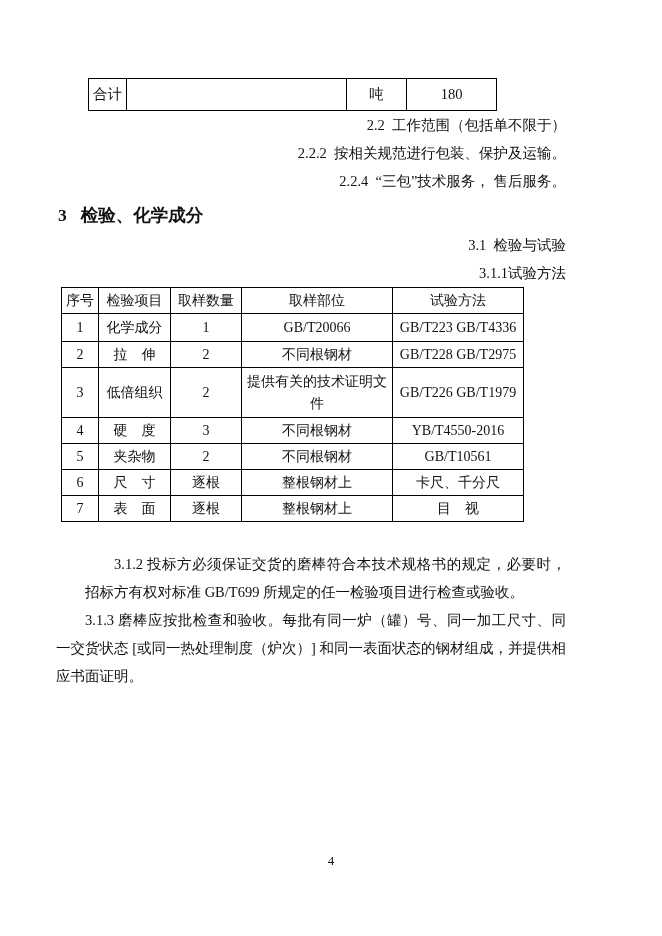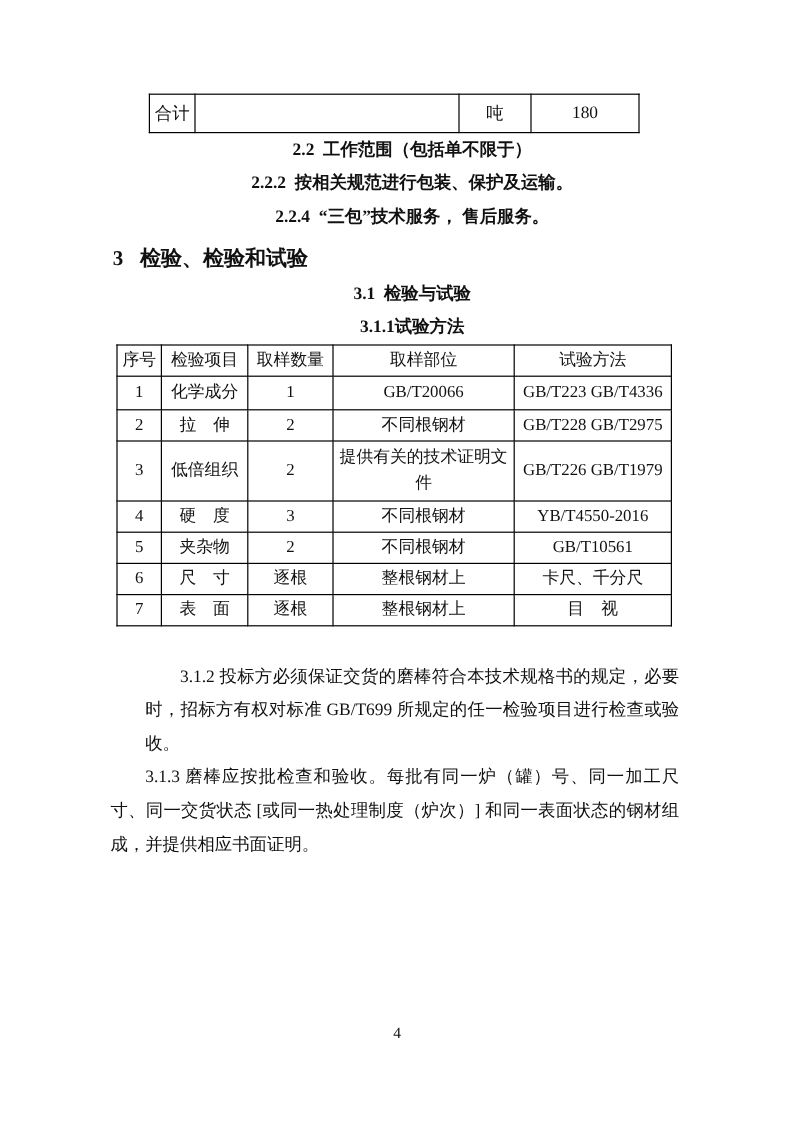--- a/index.html
+++ b/index.html
@@ -1,37 +1,37 @@
 <!DOCTYPE html>
 <html><head>
 <meta charset="utf-8">
 <style>
   html,body{margin:0;padding:0;}
   body{
     width:662px;height:936px;background:#ffffff;color:#111;
     font-family:"Liberation Serif","DejaVu Serif",serif;
   }
   .page{position:relative;width:662px;height:936px;overflow:hidden;background:#fff;}
-  .content{padding:78px 96px 0 92px;box-sizing:border-box;}
+  .content{padding:78px 96px 0 56px;box-sizing:border-box;}
 
   
   table.summary{
     border-collapse:collapse;margin-left:32px;width:408px;table-layout:fixed;
   }
   table.summary td{
     border:1px solid #000;height:31px;text-align:center;vertical-align:middle;
     font-size:14.5px;padding:0;overflow:hidden;
   }
 
   
   p.body-line{
     margin:0;font-size:14.5px;line-height:28px;text-indent:29px;
     text-align:justify;
   }
-  p.single{white-space:pre-wrap;text-align:center;font-weight:bold;}
+  p.single{white-space:pre-wrap;text-align:right;}
 
   
   p.h3{
     margin:4px 0 0 0;font-size:17.5px;font-weight:bold;line-height:32px;
     text-indent:2px;
   }
   .h3-title{margin-left:14px;}
 
   
   table.tests{
@@ -79,21 +79,21 @@
         <td>吨</td>
         <td>180</td>
       </tr>
     </tbody>
       </table>
 
     <p class="body-line single">2.2  工作范围（包括单不限于）</p>
     <p class="body-line single">2.2.2  按相关规范进行包装、保护及运输。</p>
     <p class="body-line single">2.2.4  “三包”技术服务， 售后服务。</p>
 
-    <p class="h3"><span>3</span><span class="h3-title">检验、检验和试验</span></p>
+    <p class="h3"><span>3</span><span class="h3-title">检验、化学成分</span></p>
 
     <p class="body-line single">3.1  检验与试验</p>
     <p class="body-line single">3.1.1试验方法</p>
 
     <table class="tests">
       <colgroup>
         <col style="width:37px">
           <col style="width:72px">
           <col style="width:71px">
           <col style="width:151px">

